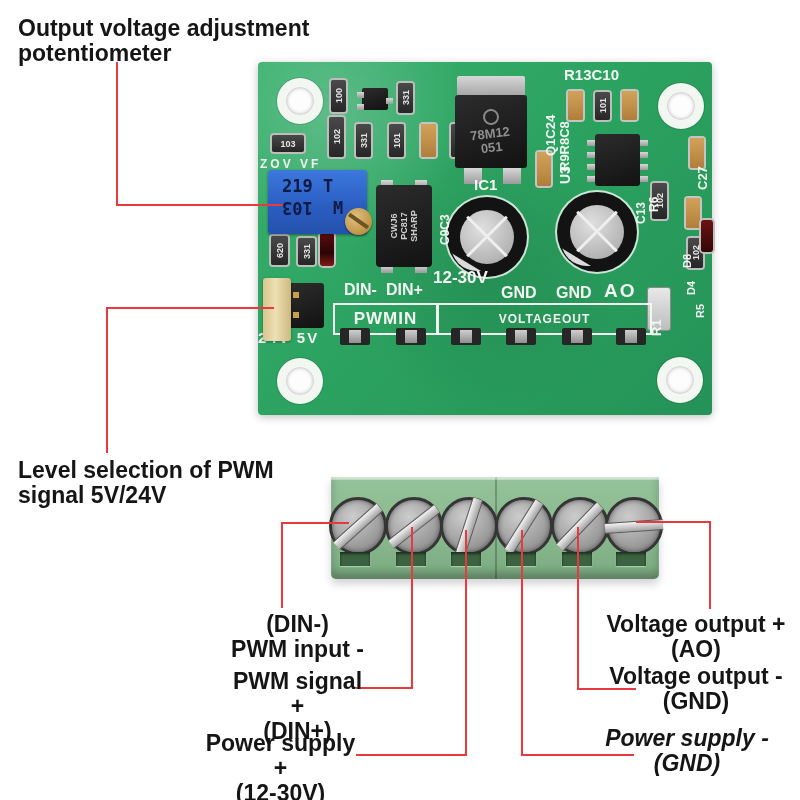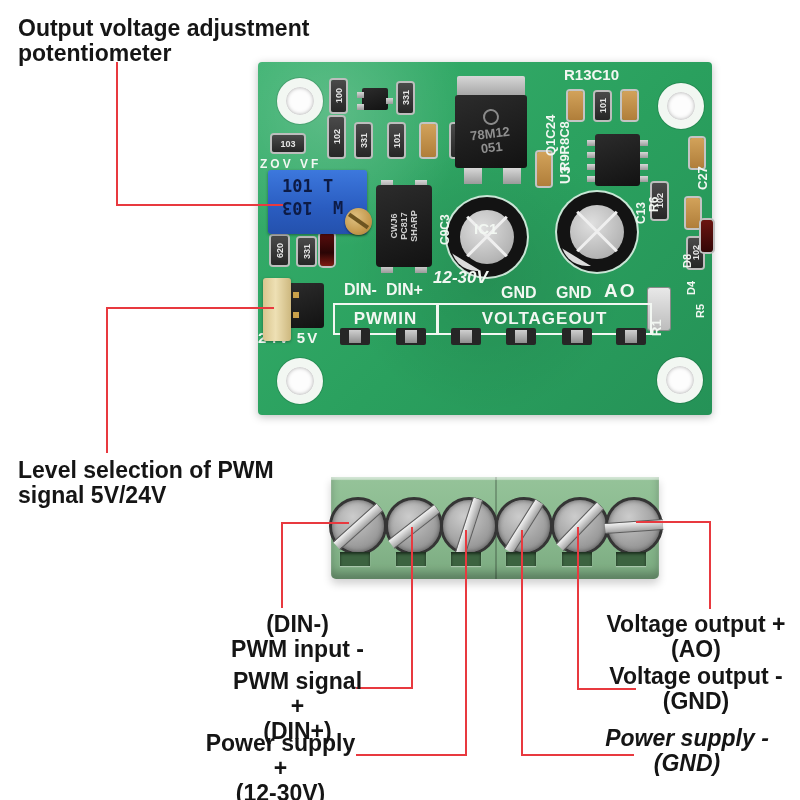--- a/index.html
+++ b/index.html
@@ -176,21 +176,21 @@
     <div class="tancap" style="left:310px;top:29px;width:15px;height:29px;"></div>
     <div class="tancap" style="left:364px;top:29px;width:15px;height:29px;"></div>
     <div class="tancap" style="left:432px;top:76px;width:14px;height:30px;"></div>
     <div class="tancap" style="left:428px;top:136px;width:14px;height:30px;"></div>
 
     <div class="abs" style="left:62px;top:171px;width:14px;height:33px;background:linear-gradient(180deg,#5a0d0d,#2a0505 60%,#7e1b12);border-radius:3px;box-shadow:0 0 0 2px #c0c0c0;"></div>
     <div class="abs" style="left:443px;top:158px;width:12px;height:32px;background:linear-gradient(180deg,#6b1410,#330707);border-radius:3px;box-shadow:0 0 0 2px #c0c0c0;"></div>
     <div class="abs" style="left:390px;top:226px;width:22px;height:42px;background:linear-gradient(180deg,#e8e8e8,#bdbdbd);border-radius:2px;box-shadow:0 0 0 1px #8a8a8a;"></div>
 
     <div class="abs" style="left:10px;top:108px;width:99px;height:64px;border-radius:3px;background:linear-gradient(180deg,#3d78dd,#2a5cc0 60%,#2451ad);box-shadow:0 1px 3px rgba(0,0,0,.4);">
-      <div class="abs" style="left:14px;top:6px;width:70px;color:#0d1b45;font-weight:bold;font-size:17px;font-family:'DejaVu Sans Mono',monospace;">101 T</div>
+      <div class="abs" style="left:14px;top:6px;width:70px;color:#0d1b45;font-weight:bold;font-size:17px;font-family:'DejaVu Sans Mono',monospace;">219 T</div>
       <div class="abs" style="left:14px;top:28px;width:70px;color:#0d1b45;font-weight:bold;font-size:17px;font-family:'DejaVu Sans Mono',monospace;">
         <span style="display:inline-block;transform:rotate(180deg);">103</span>
         <span style="display:inline-block;margin-left:10px;">M</span>
       </div>
     </div>
     <div class="abs" style="left:87px;top:146px;width:27px;height:27px;border-radius:50%;background:radial-gradient(circle at 38% 35%,#dfc182,#c59a4e 60%,#a57b35);box-shadow:0 1px 2px rgba(0,0,0,.5);">
       <div class="abs" style="left:2px;top:11px;width:23px;height:4px;background:#6d5420;transform:rotate(35deg);"></div>
     </div>
     <div class="silk" style="left:2px;top:95px;font-size:12px;letter-spacing:3px;">ZOV  VF</div>
 
@@ -241,32 +241,32 @@
     </div>
 
     <div class="silk" style="left:306px;top:4px;font-size:15px;">R13C10</div>
     <div class="silk vtext" style="left:285px;top:14px;font-size:13px;height:80px;">Q1C24</div>
     <div class="silk vtext" style="left:299px;top:14px;font-size:13px;height:95px;">R9R8C8</div>
     <div class="silk vtext" style="left:299px;top:92px;font-size:14px;height:30px;">U3</div>
     <div class="silk vtext" style="left:437px;top:86px;font-size:13px;height:42px;">C27</div>
     <div class="silk vtext" style="left:376px;top:126px;font-size:12px;height:36px;">C13</div>
     <div class="silk vtext" style="left:389px;top:122px;font-size:12px;height:28px;">R6</div>
     <div class="silk vtext" style="left:180px;top:131px;font-size:12px;height:52px;">C9C3</div>
-    <div class="silk" style="left:216px;top:114px;font-size:15px;margin-top:44px;">IC1</div>
-    <div class="silk" style="left:175px;top:206px;font-size:17px;font-style:italic;">12-30V</div>
+    <div class="silk" style="left:216px;top:114px;font-size:15px;">IC1</div>
+    <div class="silk" style="left:175px;top:206px;font-size:17px;">12-30V</div>
     <div class="silk" style="left:86px;top:219px;font-size:16px;">DIN-</div>
     <div class="silk" style="left:128px;top:219px;font-size:16px;">DIN+</div>
     <div class="silk" style="left:243px;top:222px;font-size:16px;">GND</div>
     <div class="silk" style="left:298px;top:222px;font-size:16px;">GND</div>
     <div class="silk" style="left:346px;top:218px;font-size:19px;letter-spacing:2px;">AO</div>
     <div class="abs" style="left:75px;top:241px;width:101px;height:28px;border:2px solid #f2f7f2;display:flex;align-items:center;justify-content:center;">
       <span class="silk" style="position:static;font-size:17px;letter-spacing:1px;">PWMIN</span>
     </div>
     <div class="abs" style="left:179px;top:241px;width:211px;height:28px;border:2px solid #f2f7f2;display:flex;align-items:center;justify-content:center;">
-      <span class="silk" style="position:static;font-size:17px;letter-spacing:1px;">VOLTAGEOUT</span>
+      <span class="silk" style="position:static;font-size:12px;letter-spacing:1px;">VOLTAGEOUT</span>
     </div>
     <div class="silk vtext" style="left:391px;top:246px;font-size:13px;height:28px;">R1</div>
     <div class="silk vtext" style="left:423px;top:184px;font-size:11px;height:22px;">D8</div>
     <div class="silk vtext" style="left:427px;top:211px;font-size:11px;height:22px;">D4</div>
     <div class="silk vtext" style="left:436px;top:234px;font-size:11px;height:22px;">R5</div>
     <div class="silk" style="left:0px;top:267px;font-size:15px;letter-spacing:2px;">24V 5V</div>
 
     <div class="blk" style="left:30px;top:221px;width:36px;height:45px;border-radius:3px;">
       <div class="abs" style="left:5px;top:9px;width:6px;height:6px;background:#c9a04a;"></div>
       <div class="abs" style="left:5px;top:29px;width:6px;height:6px;background:#c9a04a;"></div>

